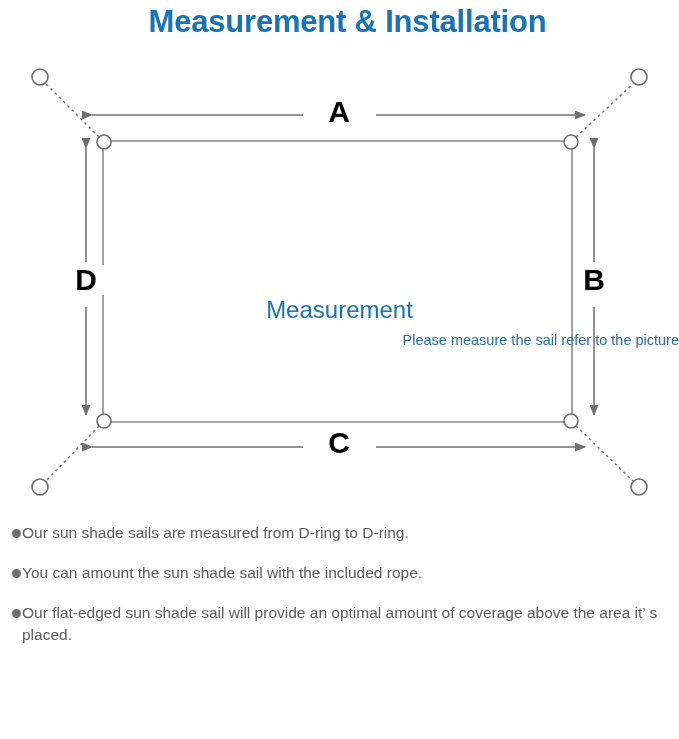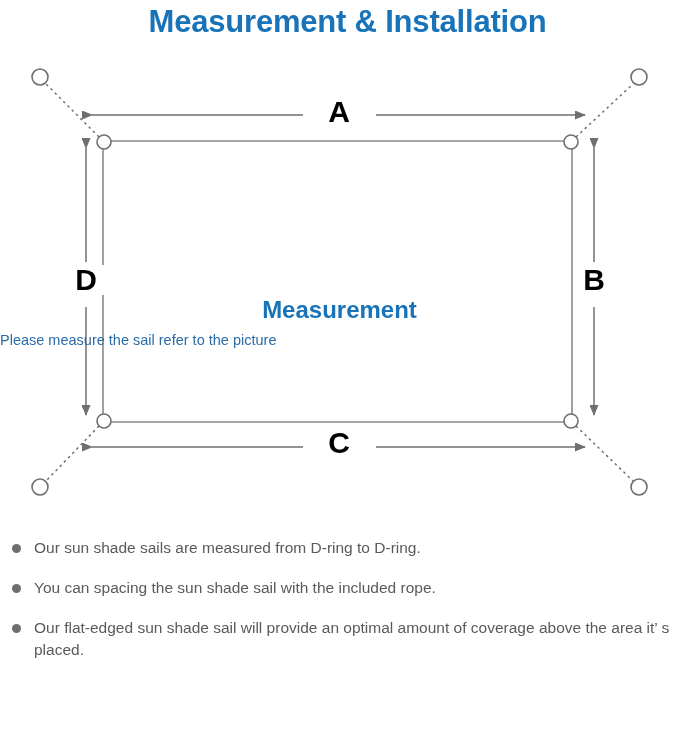--- a/index.html
+++ b/index.html
@@ -37,29 +37,29 @@
     width: 679px;
     height: 462px;
   }
   .center-title {
     position: absolute;
     left: 0; top: 243px;
     width: 679px;
     text-align: center;
     color: #1873b9;
     font-size: 24px;
-    font-weight: bold;
+    font-weight: normal;
     line-height: 30px;
     white-space: nowrap;
   }
   .center-sub {
     position: absolute;
     left: 0; top: 278px;
     width: 679px;
-    text-align: left;
+    text-align: right;
     color: #2b6ca8;
     font-size: 14.5px;
     font-weight: normal;
     line-height: 20px;
     white-space: nowrap;
   }
   .dim-label {
     position: absolute;
     color: #000000;
     font-size: 30px;
@@ -73,27 +73,26 @@
   #label-B { left: 575px; top: 265px; width: 38px; }
   #label-D { left: 67px; top: 265px; width: 38px; }
 
   #bullets {
     position: absolute;
     left: 0; top: 522px;
     width: 679px;
   }
   .bullet-row {
     position: relative;
-    padding-left: 34px;
+    padding-left: 22px;
     margin-bottom: 18px;
     color: #5a5a5a;
     font-size: 15.5px;
     line-height: 22px;
     font-family: "Liberation Sans", sans-serif;
-    margin-top: 15px;
   }
   .bullet-row:last-child { margin-bottom: 0; }
   .bullet-dot {
     position: absolute;
     left: 12px;
     top: 7px;
     width: 9px;
     height: 9px;
     border-radius: 50%;
     background: #6e6e6e;
@@ -173,21 +172,21 @@
   <div class="dim-label" id="label-C">C</div>
   <div class="dim-label" id="label-D">D</div>
 
   <div id="bullets">
     <div class="bullet-row">
       <span class="bullet-dot"></span>
       <span class="bullet-text">Our sun shade sails are measured from D-ring to D-ring.</span>
     </div>
     <div class="bullet-row">
       <span class="bullet-dot"></span>
-      <span class="bullet-text">You can spacing the sun shade sail with the included rope.</span>
+      <span class="bullet-text">You can amount the sun shade sail with the included rope.</span>
     </div>
     <div class="bullet-row">
       <span class="bullet-dot"></span>
       <span class="bullet-text">Our flat-edged sun shade sail will provide an optimal amount of coverage above the area it’ s placed.</span>
     </div>
   </div>
 
 </div>
 
 </body></html>

